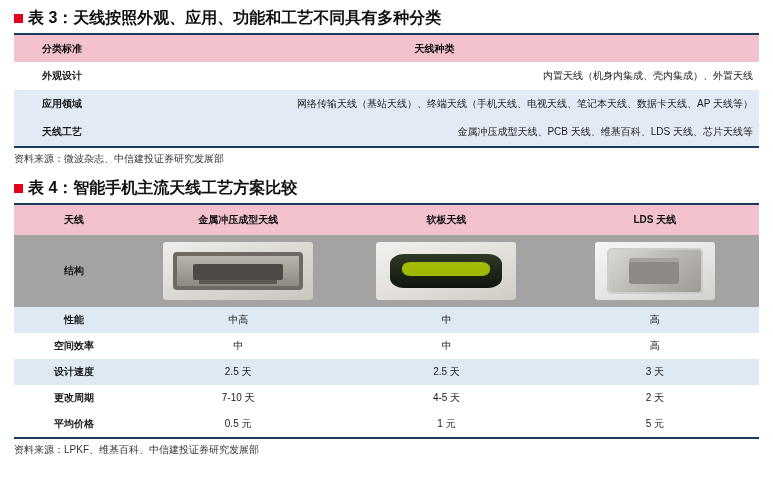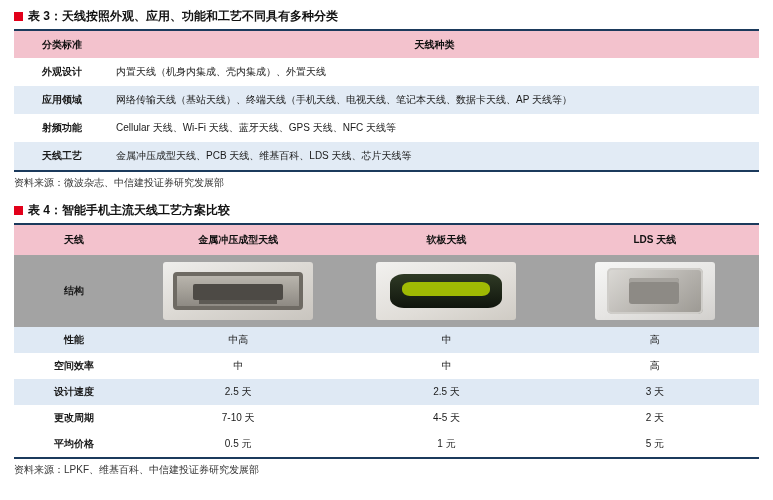--- a/index.html
+++ b/index.html
@@ -17,21 +17,21 @@
   .page {
     width: 773px;
     height: 500px;
     position: relative;
     box-sizing: border-box;
     padding: 8px 14px 0 14px;
   }
   .caption {
     display: flex;
     align-items: center;
-    font-size: 12px;
+    font-size: 16px;
     font-weight: bold;
     color: #111;
     margin: 0 0 4px 0;
     letter-spacing: 0px;
   }
   .caption .cap-mark {
     display: inline-block;
     width: 9px;
     height: 9px;
     background: #e2001a;
@@ -48,20 +48,21 @@
   }
   
   .t3 {
     border-top: 2px solid #1b3a5c;
     border-bottom: 2px solid #1b3a5c;
     font-size: 10px;
   }
   .t3 th, .t3 td {
     padding: 4px 6px;
     vertical-align: middle;
+    text-align: right;
   }
   .t3 thead th {
     background: #f3c2cd;
     font-weight: bold;
     text-align: center;
     color: #111;
     border: none;
     height: 19px;
   }
   .t3 .col-a { width: 96px; }
@@ -199,24 +200,20 @@
       </tr>
     </thead>
     <tbody>
       <tr>
         <td class="lbl">外观设计</td>
         <td>内置天线（机身内集成、壳内集成）、外置天线</td>
       </tr>
       <tr class="alt">
         <td class="lbl">应用领域</td>
         <td>网络传输天线（基站天线）、终端天线（手机天线、电视天线、笔记本天线、数据卡天线、AP 天线等）</td>
-      </tr>
-      <tr>
-        <td class="lbl">射频功能</td>
-        <td>Cellular 天线、Wi-Fi 天线、蓝牙天线、GPS 天线、NFC 天线等</td>
       </tr>
       <tr class="alt">
         <td class="lbl">天线工艺</td>
         <td>金属冲压成型天线、PCB 天线、维基百科、LDS 天线、芯片天线等</td>
       </tr>
     </tbody>
   </table>
 
   <p class="src">资料来源：微波杂志、中信建投证券研究发展部</p>
 

